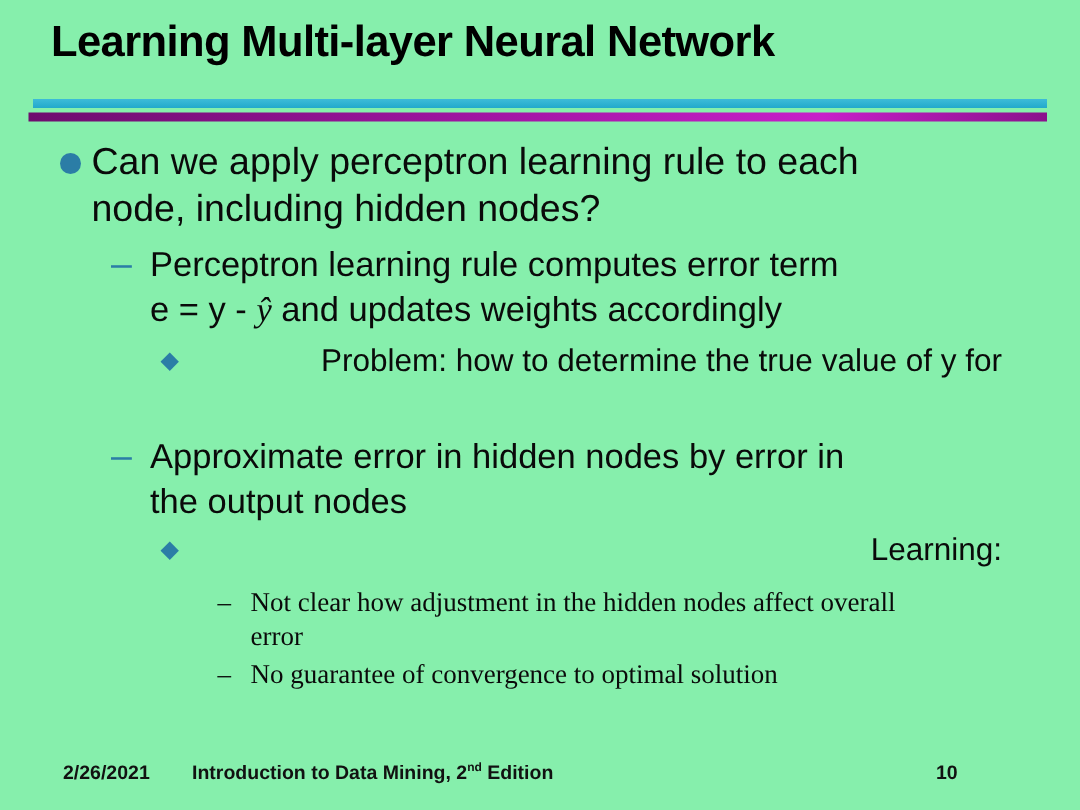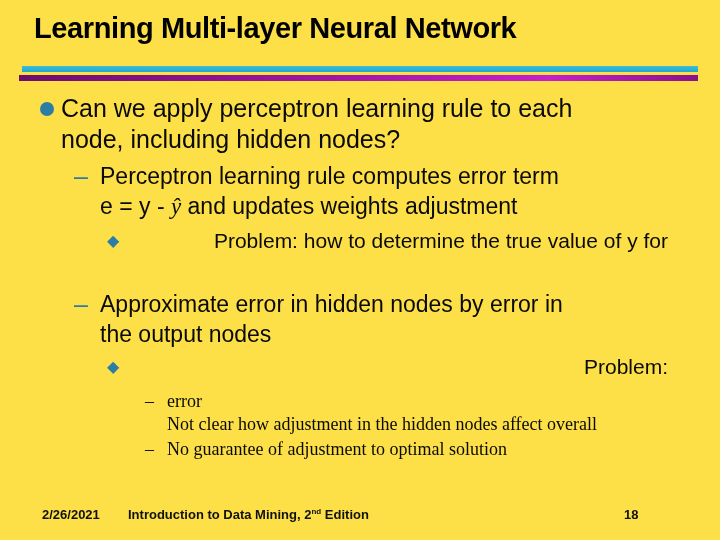--- a/index.html
+++ b/index.html
@@ -1,19 +1,19 @@
 <!DOCTYPE html>
 <html><head>
 <meta charset="utf-8">
 <style>
   html,body{margin:0;padding:0;background:#e9e9e9;}
   .slide{
     position:relative;
     width:720px;height:540px;
-    background:#fde047;
+    background:#86efac;
     overflow:hidden;
     font-family:"Liberation Sans", sans-serif;
     color:#0a0a0a;
   }
   .title{
     position:absolute;left:34px;top:12px;margin:0;
     font-size:29px;font-weight:bold;letter-spacing:-0.4px;
     color:#000;
     font-family:"Liberation Sans", sans-serif;
   }
@@ -83,21 +83,21 @@
     <div class="txt t1">
       <div>Can we apply perceptron learning rule to each</div>
       <div>node, including hidden nodes?</div>
     </div>
   </div>
 
   <div class="row b2">
     <span class="mk mk-dash">–</span>
     <div class="txt t2">
       <div>Perceptron learning rule computes error term</div>
-      <div><span>e = y - </span><span class="yhat">ŷ</span><span> and updates weights adjustment</span></div>
+      <div><span>e = y - </span><span class="yhat">ŷ</span><span> and updates weights accordingly</span></div>
     </div>
   </div>
 
   <div class="row b3">
     <span class="mk mk-diamond">◆</span>
     <div class="txt t3">
       <div>Problem: how to determine the true value of y for</div>
     </div>
   </div>
 
@@ -105,36 +105,36 @@
     <span class="mk mk-dash">–</span>
     <div class="txt t2">
       <div>Approximate error in hidden nodes by error in</div>
       <div>the output nodes</div>
     </div>
   </div>
 
   <div class="row b5">
     <span class="mk mk-diamond">◆</span>
     <div class="txt t3">
-      <div>Problem:</div>
+      <div>Learning:</div>
     </div>
   </div>
 
   <div class="row b6">
     <span class="mk mk-dash-serif">–</span>
     <div class="txt t4">
+      <div>Not clear how adjustment in the hidden nodes affect overall</div>
       <div>error</div>
-      <div>Not clear how adjustment in the hidden nodes affect overall</div>
     </div>
   </div>
 
   <div class="row b7">
     <span class="mk mk-dash-serif">–</span>
     <div class="txt t4">
-      <div>No guarantee of adjustment to optimal solution</div>
+      <div>No guarantee of convergence to optimal solution</div>
     </div>
   </div>
 
   <div class="footer footer-date">2/26/2021</div>
   <div class="footer footer-title"><span>Introduction to Data Mining, 2</span><sup>nd</sup><span> Edition</span></div>
-  <div class="footer footer-page">18</div>
+  <div class="footer footer-page">10</div>
 
 </div>
 
 </body></html>

